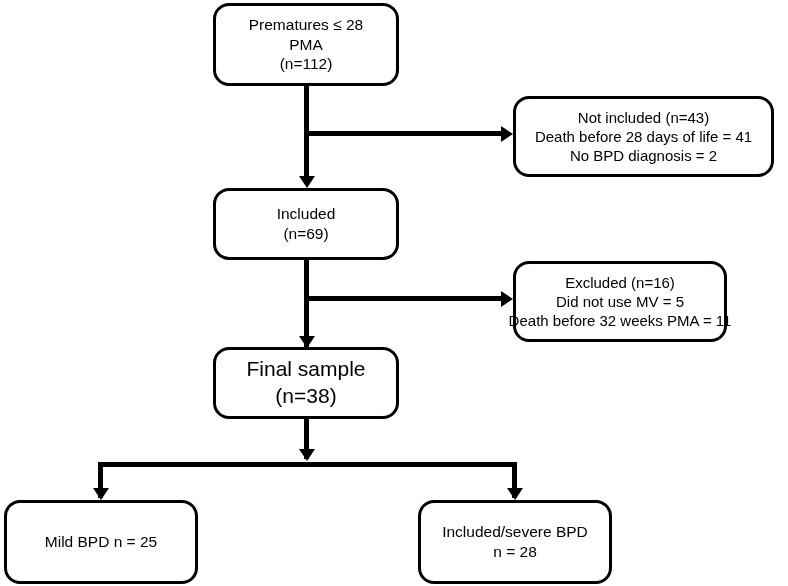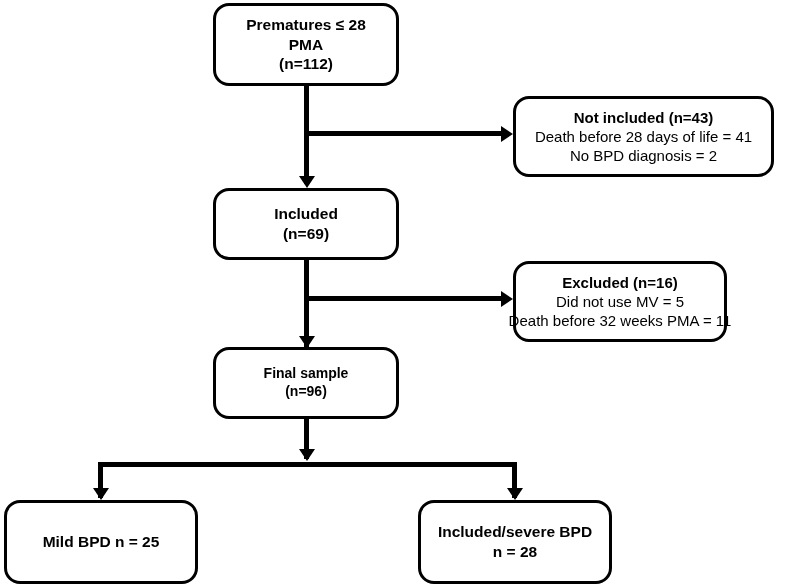--- a/index.html
+++ b/index.html
@@ -30,35 +30,35 @@
     justify-content: center;
     text-align: center;
     color: #000000;
     line-height: 1.28;
   }
   .node .line {
     display: block;
     white-space: nowrap;
   }
   .node .line.bold {
-    font-weight: bold;
+    font-weight: normal;
   }
 
   
   #node-premature {
     left: 213px; top: 3px; width: 186px; height: 83px;
     font-size: 15.5px; font-weight: bold;
   }
   #node-included {
     left: 213px; top: 188px; width: 186px; height: 72px;
     font-size: 15.5px; font-weight: bold;
   }
   #node-final-sample {
     left: 213px; top: 347px; width: 186px; height: 72px;
-    font-size: 14px; font-weight: bold;
+    font-size: 21px; font-weight: bold;
   }
 
   
   #node-not-included {
     left: 513px; top: 96px; width: 261px; height: 81px;
     font-size: 15px;
   }
   #node-excluded {
     left: 513px; top: 261px; width: 214px; height: 81px;
     font-size: 15px;
@@ -134,21 +134,21 @@
   <div class="arrow arrow-right" style="left:501px; top:290.5px;"></div>
 
   <div class="node" id="node-excluded">
     <span class="line bold">Excluded (n=16)</span>
     <span class="line">Did not use MV = 5</span>
     <span class="line">Death before 32 weeks PMA = 11</span>
   </div>
 
   <div class="node" id="node-final-sample">
     <span class="line bold">Final sample</span>
-    <span class="line bold">(n=96)</span>
+    <span class="line bold">(n=38)</span>
   </div>
 
   <div class="conn v" style="left:304px; top:419px; height:40px;"></div>
   <div class="arrow arrow-down" style="left:298.5px; top:449px;"></div>
 
   <div class="conn h" style="left:98px; top:462px; width:419px;"></div>
 
   <div class="conn v" style="left:98px; top:462px; height:36px;"></div>
   <div class="arrow arrow-down" style="left:92.5px; top:488px;"></div>
 

